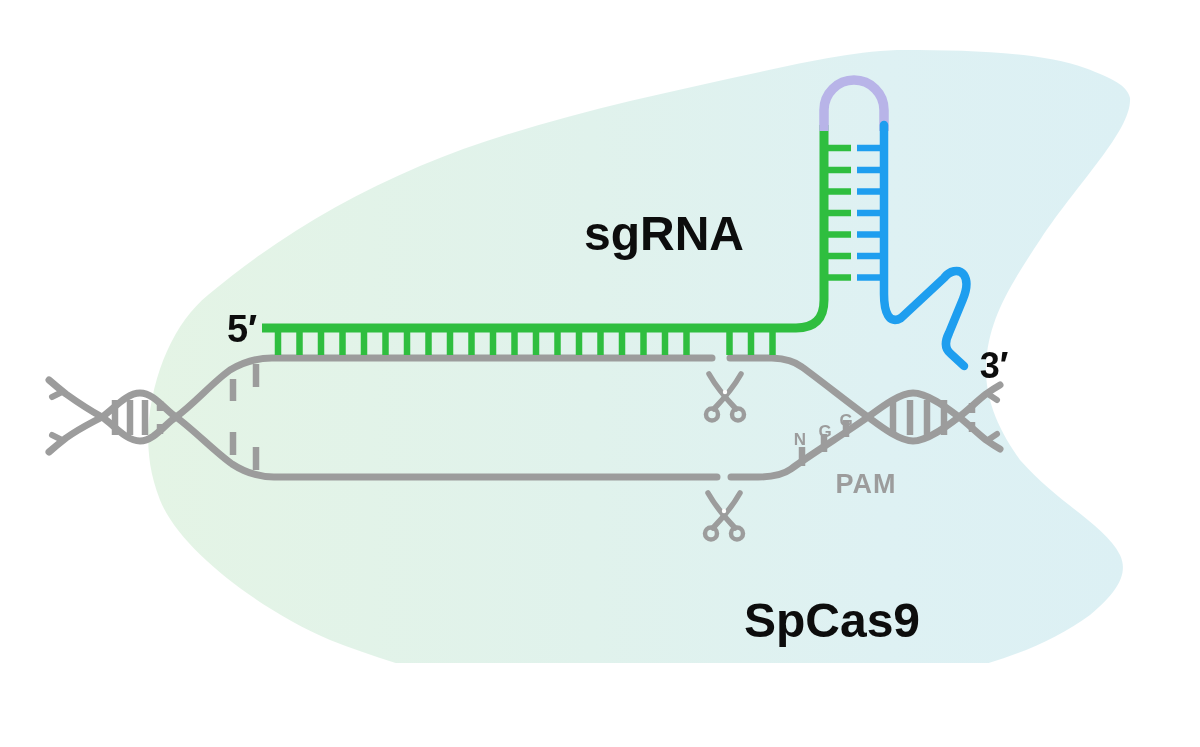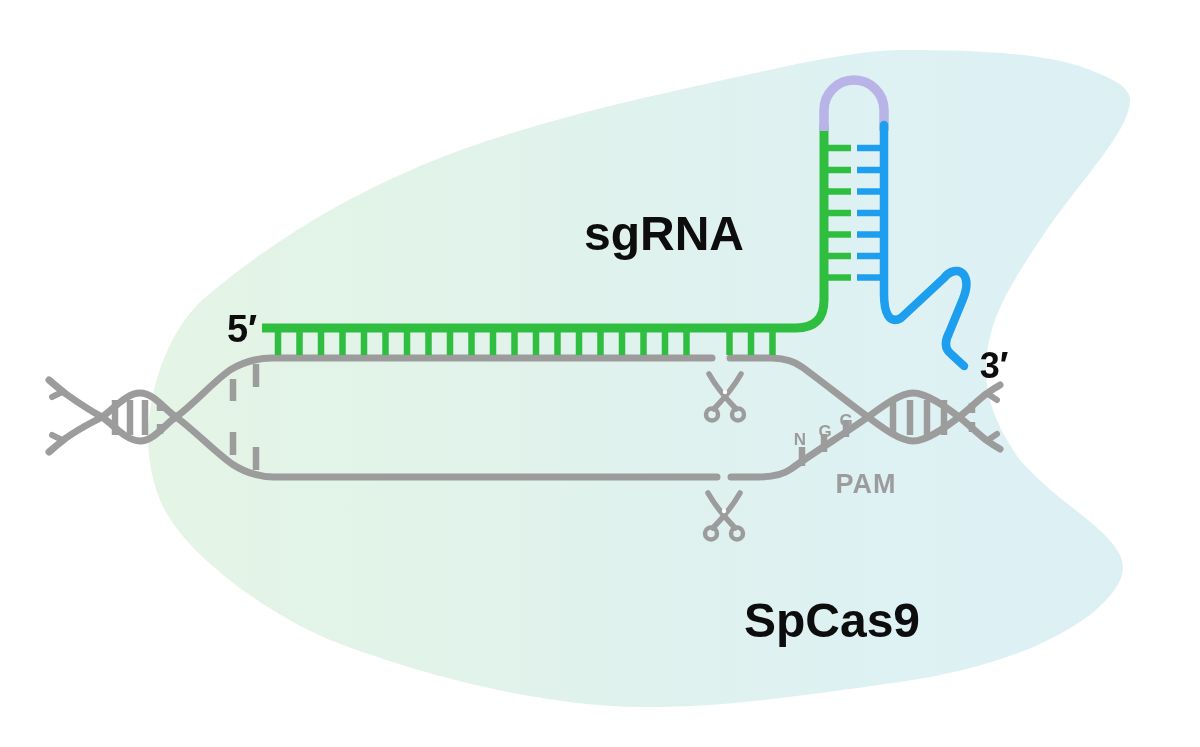--- a/index.html
+++ b/index.html
@@ -5,21 +5,21 @@
   :root{
     --guide-green:#2fbe3f;
     --scaffold-blue:#1e9eef;
     --loop-lavender:#b8b4e8;
     --dna-gray:#9c9c9c;
     --label-black:#0d0d0d;
     --blob-mint:#e4f4e5;
     --blob-cyan:#dcf0f4;
   }
   html,body{margin:0;padding:0;background:#ffffff;}
-  .stage{position:relative;width:1200px;height:747px;background:#ffffff;overflow:hidden;}
+  .stage{position:relative;width:1200px;height:663px;background:#ffffff;overflow:hidden;}
   svg{position:absolute;left:0;top:0;}
   .stroke-gray{stroke:var(--dna-gray);fill:none;}
   .stroke-green{stroke:var(--guide-green);fill:none;}
   .stroke-blue{stroke:var(--scaffold-blue);fill:none;}
   .stroke-lav{stroke:var(--loop-lavender);fill:none;}
   .lbl{font-family:"Liberation Sans","DejaVu Sans",sans-serif;font-weight:bold;fill:var(--label-black);}
   .lbl-gray{font-family:"Liberation Sans","DejaVu Sans",sans-serif;font-weight:bold;fill:var(--dna-gray);}
 </style>
 </head>
 <body>

